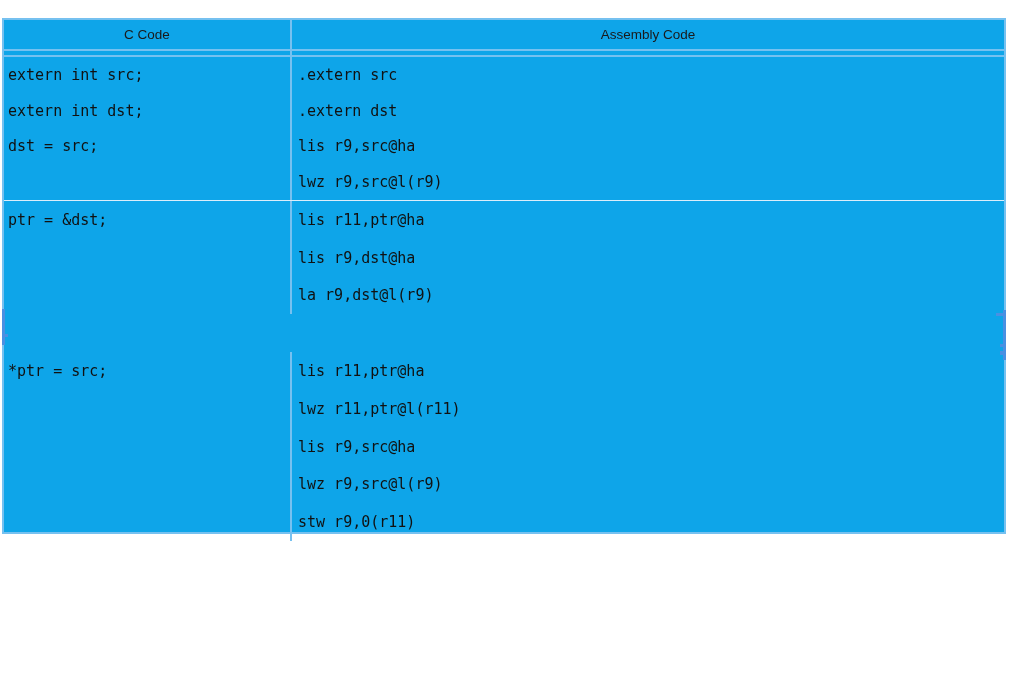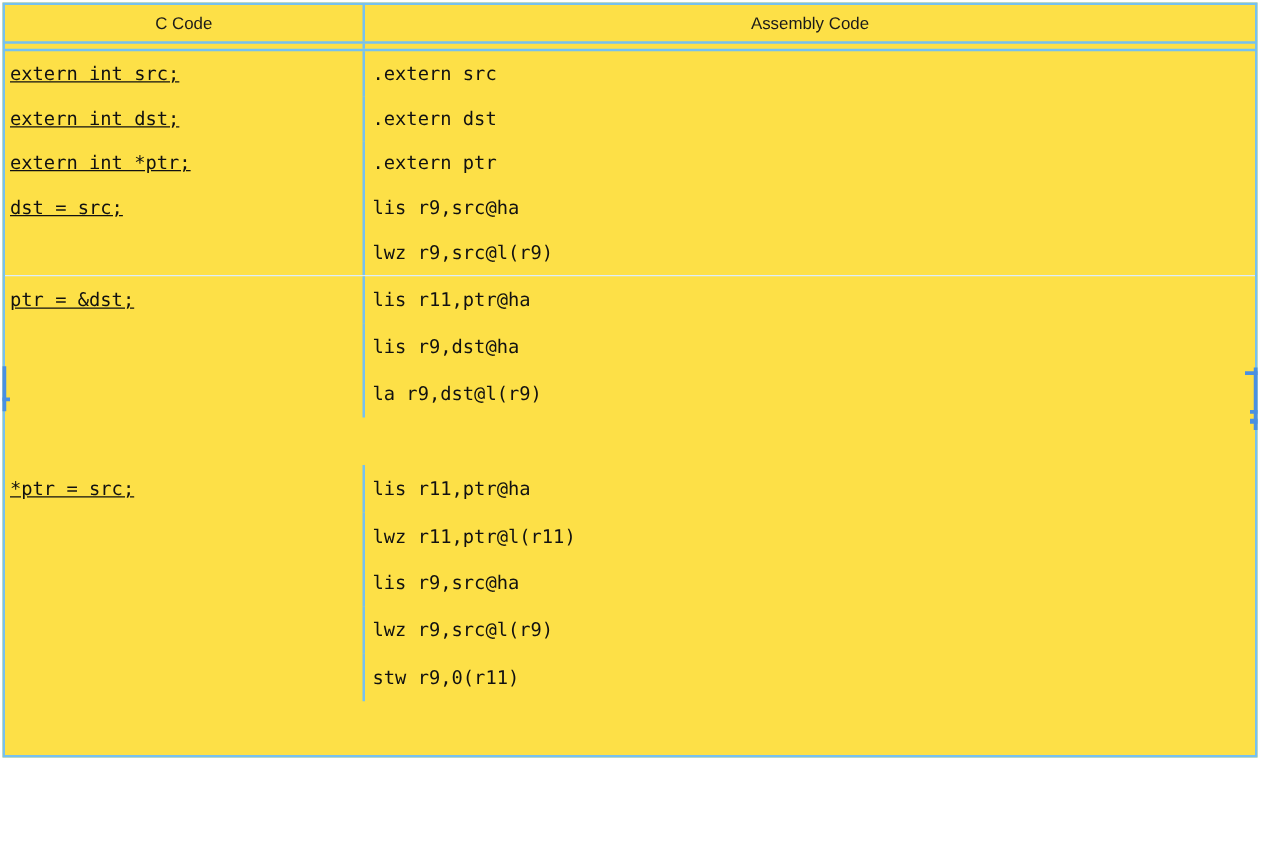--- a/index.html
+++ b/index.html
@@ -3,42 +3,42 @@
 <meta charset="utf-8">
 <style>
   html,body{margin:0;padding:0;}
   body{
     width:1013px;height:676px;background:#ffffff;
     font-family:"Liberation Sans", sans-serif;
     position:relative;overflow:hidden;
     --border:#76c1f0;--faint:#dceefb;--handle:#4a90e2;--text:#111111;
   }
   .tbl{
-    position:absolute;left:2px;top:2px;width:1004px;height:604px;
-    border:2px solid var(--border);box-sizing:border-box;background:#fde047;
+    position:absolute;left:2px;top:18px;width:1004px;height:516px;
+    border:2px solid var(--border);box-sizing:border-box;background:#0ea5e9;
   }
   .grid{display:grid;grid-template-columns:286px 1fr;}
   .hdr{height:29px;border-bottom:2px solid var(--border);}
   .hdr-cell{
     display:flex;align-items:center;justify-content:center;
     font-size:13.5px;color:#1a1a1a;
   }
   .hdr-cell.right{border-left:2px solid var(--border);}
   .gap{height:4px;border-bottom:2px solid var(--border);}
   .vcell{border-left:2px solid var(--border);}
   .row{display:grid;grid-template-columns:286px 1fr;}
   .sec1 .row{height:35.75px;}
   .sec2 .row{height:37.8px;}
   .sec2{border-top:1px solid var(--faint);text-align:right;}
   .code{
     font-family:"DejaVu Sans Mono","Liberation Mono",monospace;
     font-size:15px;color:var(--text);
     display:flex;align-items:center;white-space:pre;overflow:hidden;
   }
-  .c-cell{padding-left:4px;text-decoration:underline;}
+  .c-cell{padding-left:4px;}
   .a-cell{padding-left:6px;border-left:2px solid var(--border);}
   .handle{position:absolute;background:var(--handle);}
   .lh{left:-2px;top:289px;width:3px;height:36px;}
   .lh-t{left:-2px;top:314px;width:6px;height:3px;}
   .rh{right:-2px;top:290px;width:3px;height:50px;}
   .rh-t1{right:-2px;top:293px;width:10px;height:3px;}
   .rh-t2{right:-2px;top:324px;width:6px;height:3px;}
   .rh-t3{right:-2px;top:331px;width:6px;height:4px;}
 </style>
 </head>
@@ -57,24 +57,20 @@
   </div>
 
   <div class="sec1">
       <div class="row">
         <div class="code c-cell">extern int src;</div>
         <div class="code a-cell">.extern src</div>
       </div>
       <div class="row">
         <div class="code c-cell">extern int dst;</div>
         <div class="code a-cell">.extern dst</div>
-      </div>
-      <div class="row">
-        <div class="code c-cell">extern int *ptr;</div>
-        <div class="code a-cell">.extern ptr</div>
       </div>
       <div class="row">
         <div class="code c-cell">dst = src;</div>
         <div class="code a-cell">lis r9,src@ha</div>
       </div>
       <div class="row">
         <div class="code c-cell"></div>
         <div class="code a-cell">lwz r9,src@l(r9)</div>
       </div>
     </div>

